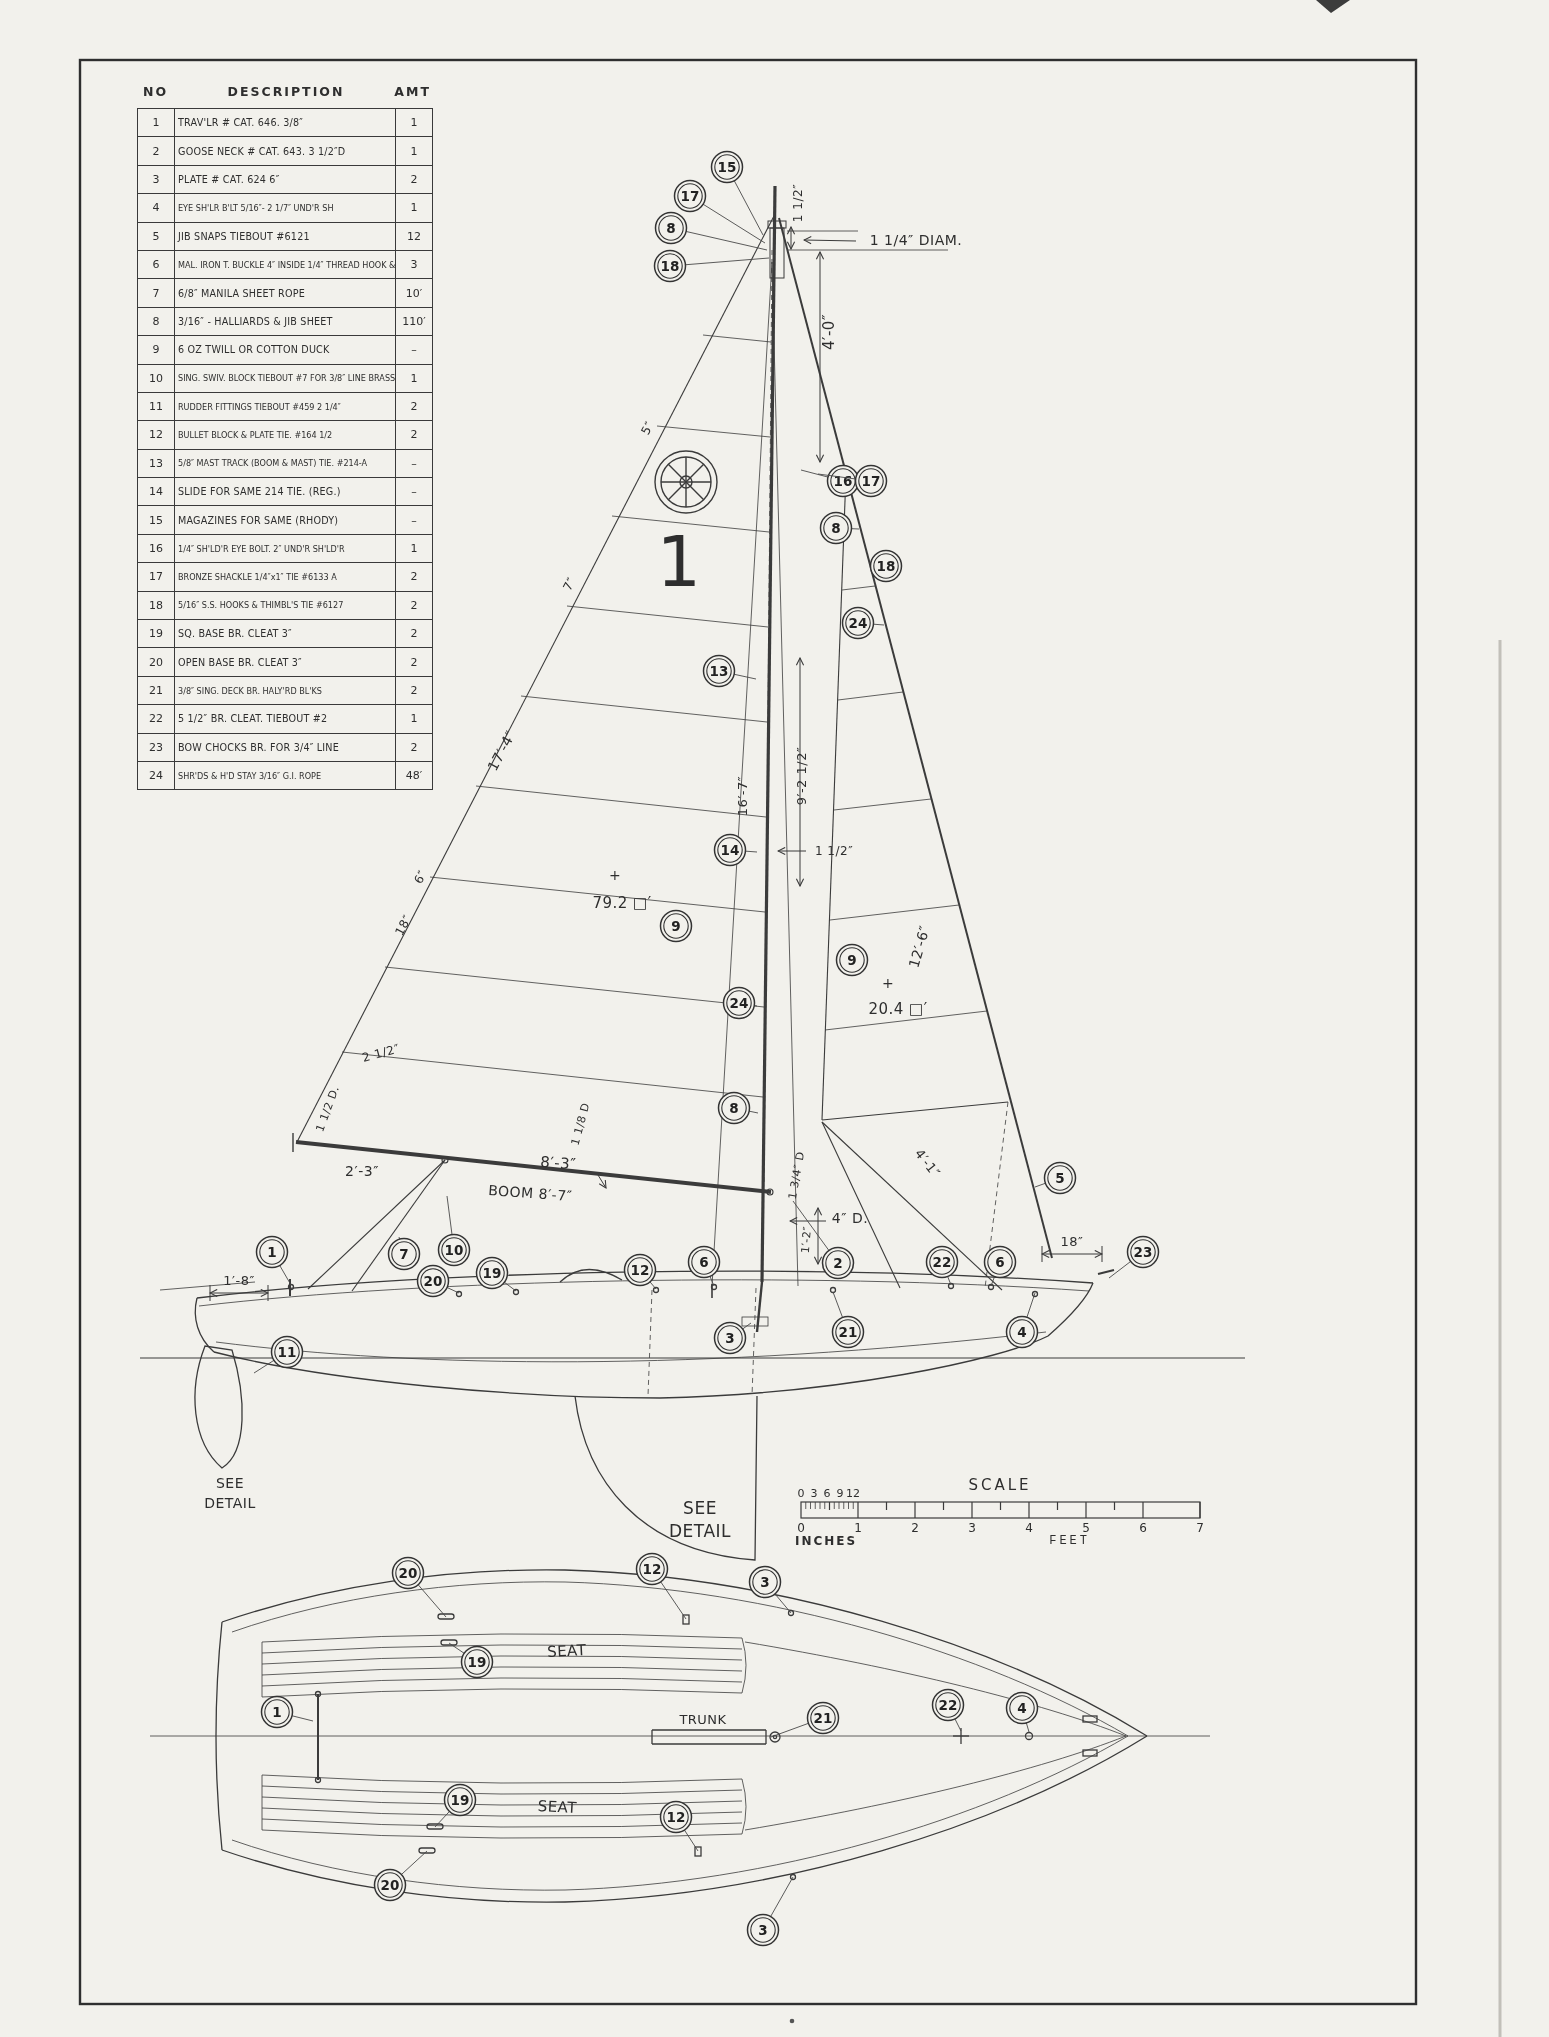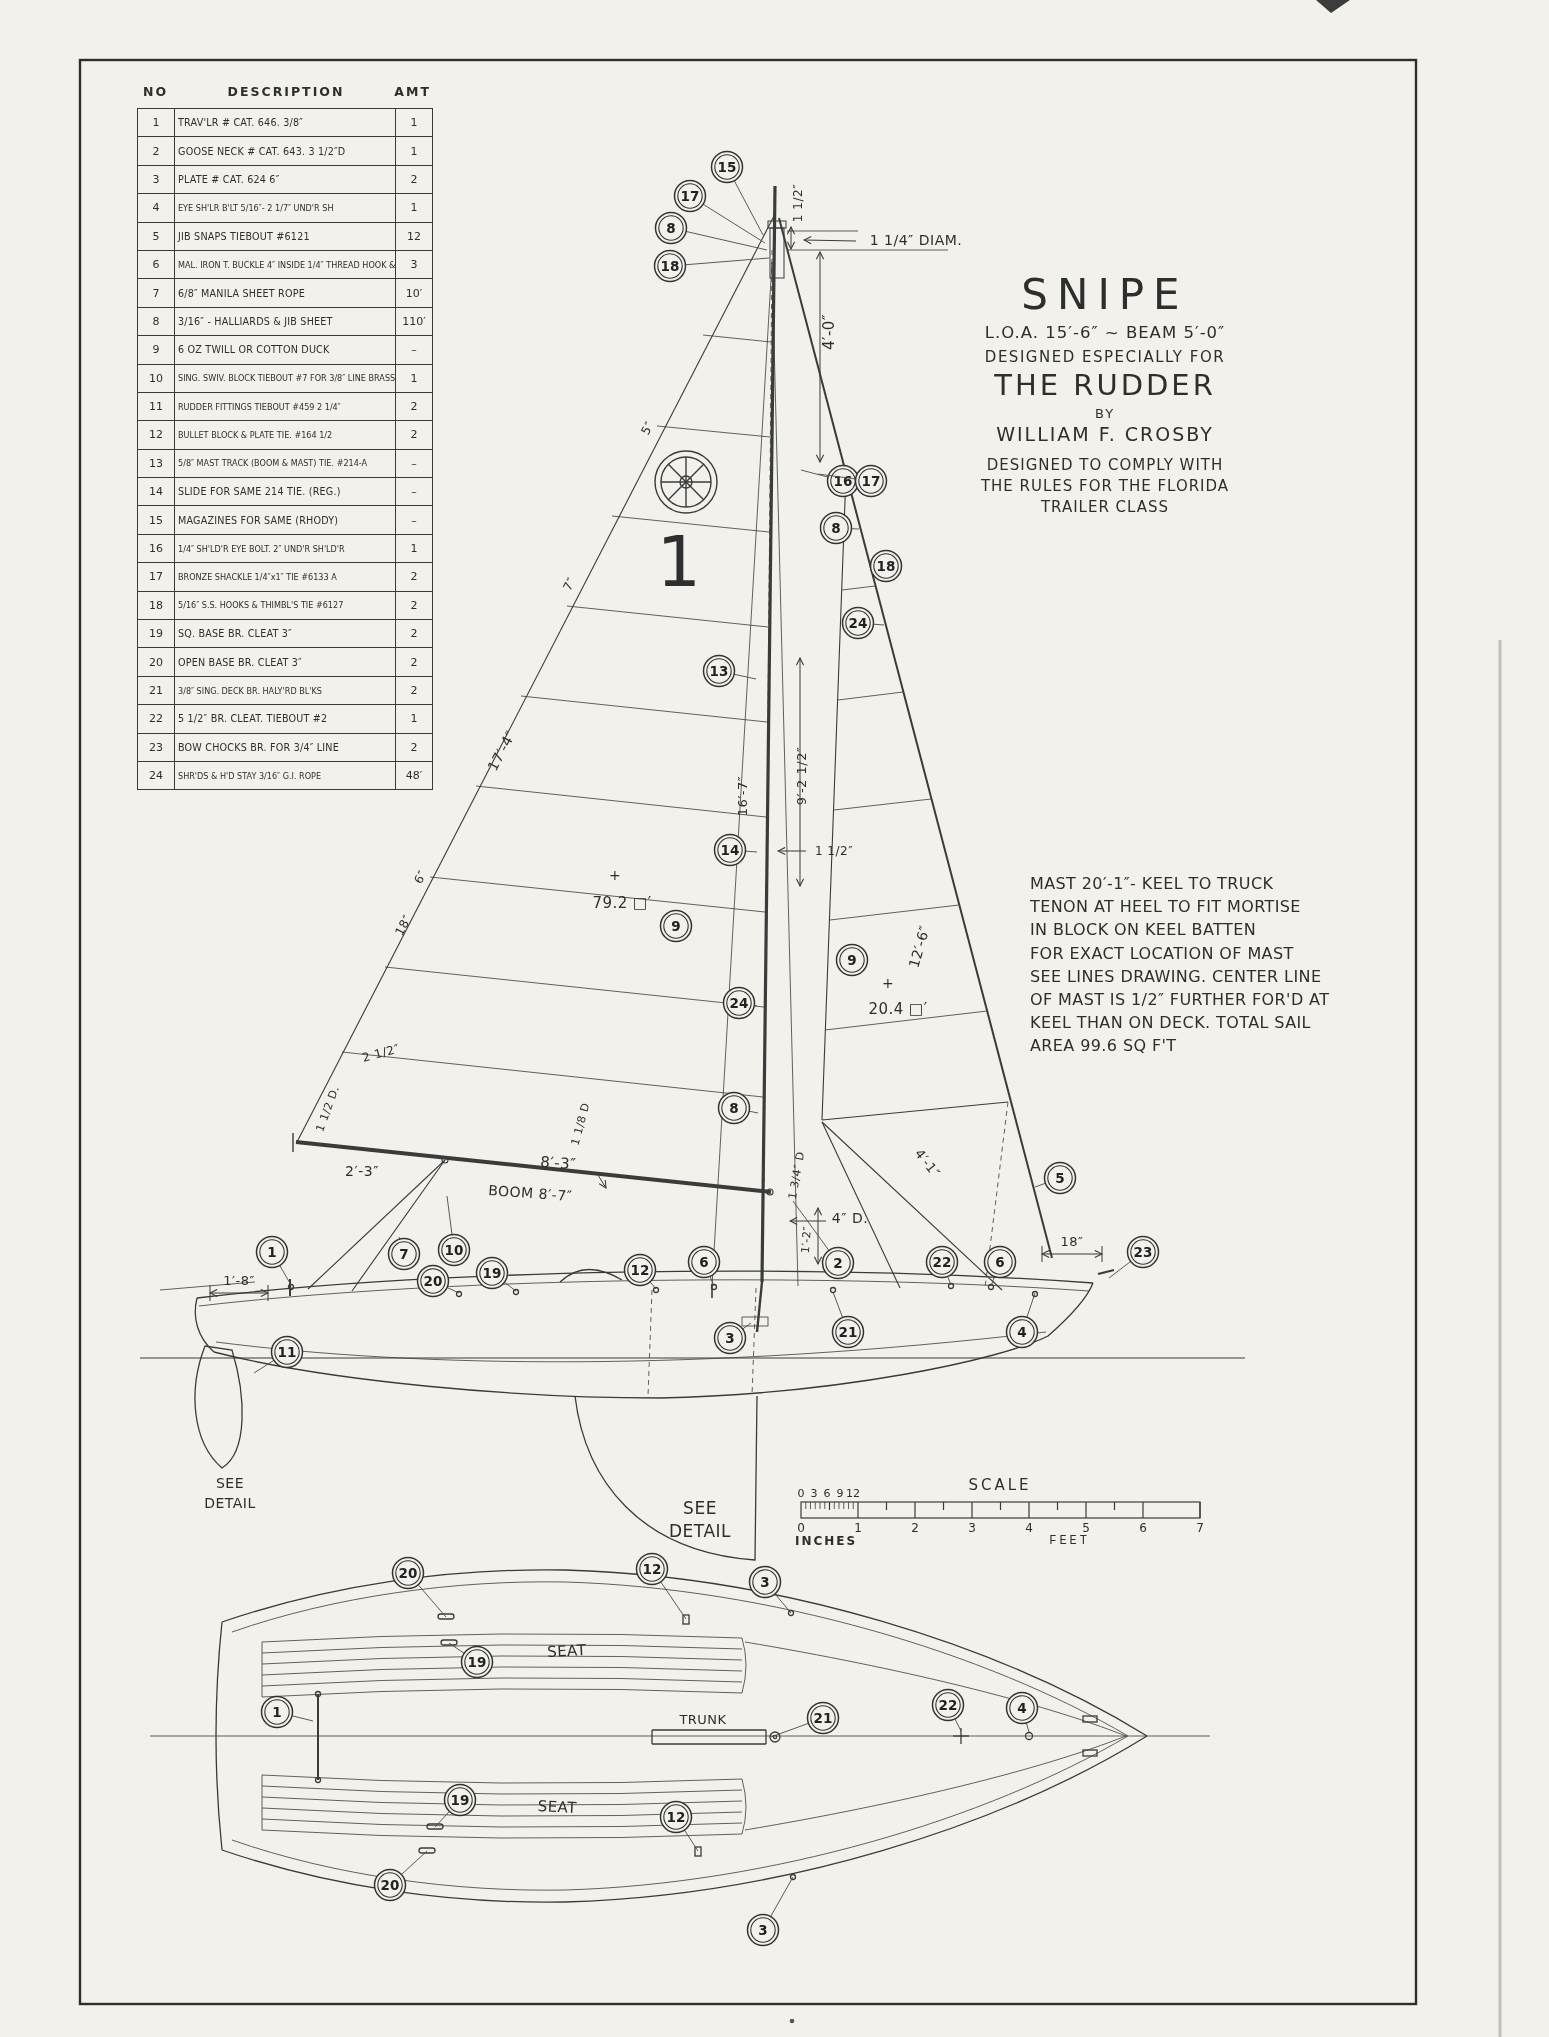--- a/index.html
+++ b/index.html
@@ -694,37 +694,18 @@
           <td class="c-amt">2</td>
         </tr>
         <tr>
           <td class="c-no">24</td>
           <td class="c-desc sm">SHR'DS &amp; H'D STAY 3/16″ G.I. ROPE</td>
           <td class="c-amt">48′</td>
         </tr>
       </tbody>
   </table>
 
-  <div class="titleblock">
-    <div class="tb-name">SNIPE</div>
-    <div class="tb-loa">L.O.A. 15′-6″ ~ BEAM 5′-0″</div>
-    <div class="tb-df">DESIGNED ESPECIALLY FOR</div>
-    <div class="tb-mag">THE RUDDER</div>
-    <div class="tb-by">BY</div>
-    <div class="tb-designer">WILLIAM F. CROSBY</div>
-    <div class="tb-comply">DESIGNED TO COMPLY WITH
-THE RULES FOR THE FLORIDA
-TRAILER CLASS</div>
-  </div>
-
-  <div class="mastnote">MAST 20′-1″- KEEL TO TRUCK
-TENON AT HEEL TO FIT MORTISE
-IN BLOCK ON KEEL BATTEN
-FOR EXACT LOCATION OF MAST
-SEE LINES DRAWING. CENTER LINE
-OF MAST IS 1/2″ FURTHER FOR'D AT
-KEEL THAN ON DECK. TOTAL SAIL
-AREA 99.6 SQ F'T</div>
+
 
   <div class="sc-title">SCALE</div>
   <div class="sc-inches">INCHES</div>
   <div class="sc-feet">FEET</div>
 </div>
 
 </body></html>

